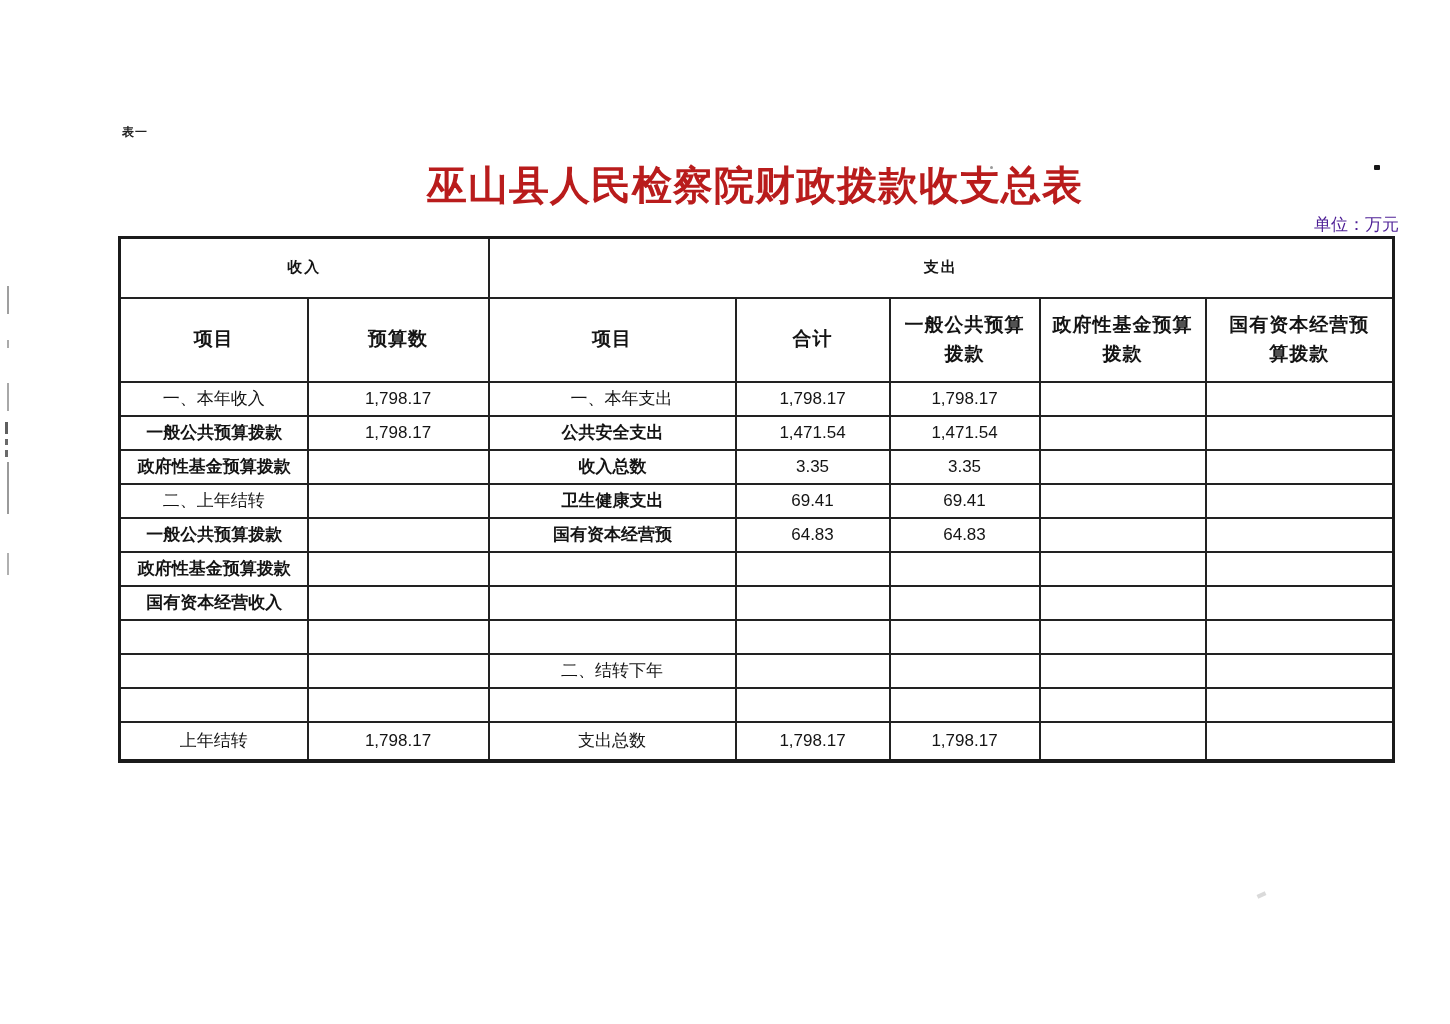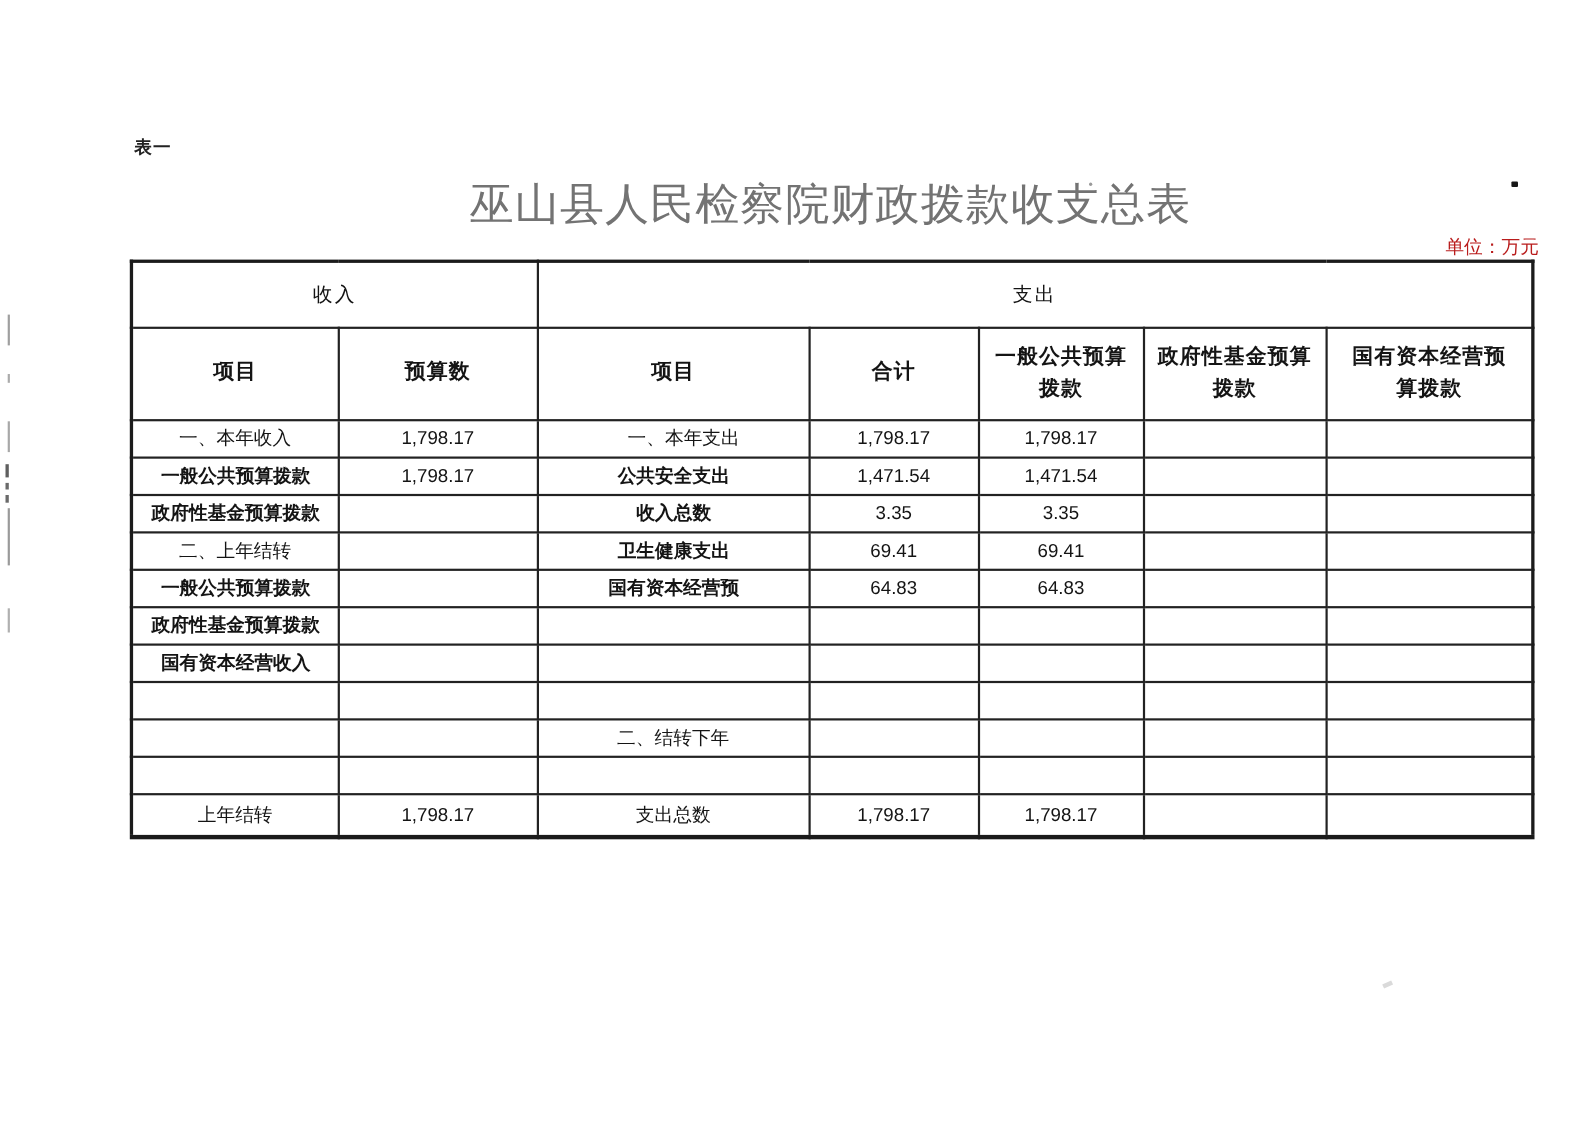--- a/index.html
+++ b/index.html
@@ -5,42 +5,42 @@
   * { margin:0; padding:0; box-sizing:border-box; }
   html,body { background:#ffffff; }
   .page {
     position:relative; width:1450px; height:1024px;
     background:#ffffff; overflow:hidden;
     font-family:"Liberation Sans", sans-serif;
     color:#161616;
   }
   .sheet-label {
     position:absolute; left:122px; top:124px;
-    font-size:16px; font-weight:700; letter-spacing:1px; color:#222;
+    font-size:12px; font-weight:700; letter-spacing:1px; color:#222;
   }
   .doc-title {
     position:absolute; left:118px; top:158px; width:1274px;
-    text-align:center; font-size:40px; font-weight:400;
-    letter-spacing:1px; color:#737373;
+    text-align:center; font-size:40px; font-weight:700;
+    letter-spacing:1px; color:#b91c1c;
   }
   .unit-note {
     position:absolute; left:118px; top:213px; width:1281px;
-    text-align:right; font-size:17px; color:#b91c1c;
+    text-align:right; font-size:17px; color:#4c1d95;
   }
   table.budget {
     position:absolute; left:118px; top:236px; width:1274px;
     border-collapse:collapse; table-layout:fixed;
     border:3px solid #1b1b1b; border-bottom-width:4px;
     background:#fff;
   }
   table.budget th, table.budget td {
     border:2px solid #222222; overflow:hidden;
     vertical-align:middle; color:#141414;
   }
-  thead tr.h1 th { height:60px; font-size:18px; font-weight:400; text-align:center; letter-spacing:2px; }
+  thead tr.h1 th { height:60px; font-size:15px; font-weight:700; text-align:center; letter-spacing:2px; }
   thead tr.h2 th {
     height:84px; font-size:19px; font-weight:700; text-align:center;
     white-space:pre-line; line-height:1.5; letter-spacing:1px; padding:0 2px;
   }
   tbody td {
     height:34px; font-size:17px; text-align:center;
     white-space:nowrap; padding:0 3px;
   }
   tbody tr.total td { height:39px; }
   tbody td.l { text-align:center; padding-left:4px;font-weight:bold; }

